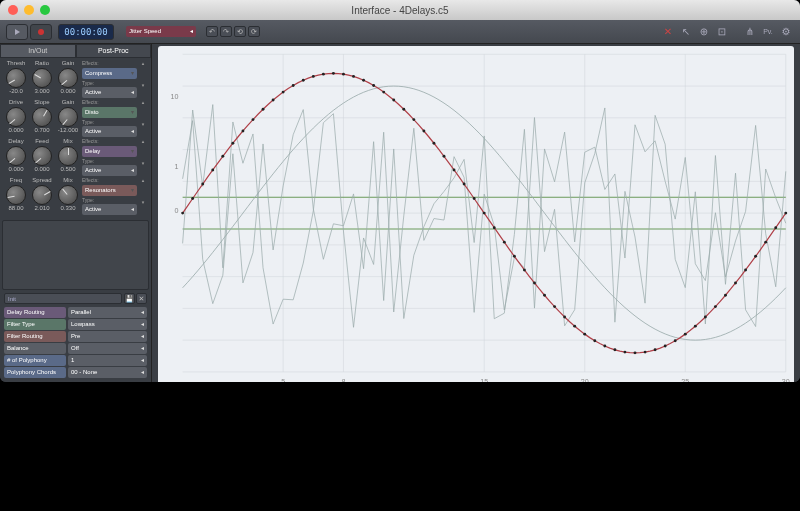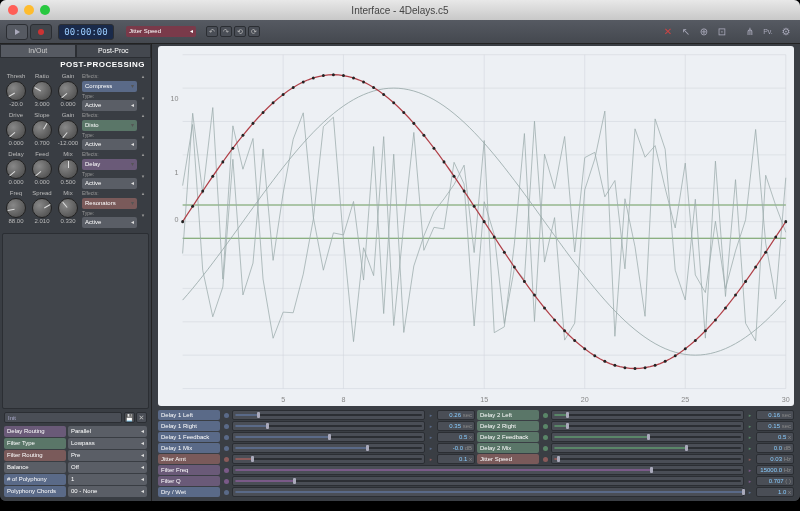--- a/index.html
+++ b/index.html
@@ -1,17 +1,17 @@
 <!DOCTYPE html>
 <html><head>
 <meta charset="utf-8">
 <style>
   * { box-sizing: border-box; margin: 0; padding: 0; font-family: Arial, Helvetica, sans-serif; }
   body { background: #000; width: 800px; height: 511px; overflow: hidden; }
-  .window { width: 800px; height: 501px; background: #3a3e44; border-radius: 6px; overflow: hidden; display: flex; flex-direction: column; }
+  .window { width: 800px; height: 382px; background: #3a3e44; border-radius: 6px; overflow: hidden; display: flex; flex-direction: column; }
   .titlebar { height: 20px; background: linear-gradient(#e8e8e8,#c8c8c8); display: flex; align-items: center; padding: 0 8px; position: relative; }
   .traffic { display: flex; gap: 6px; }
   .tl { width: 10px; height: 10px; border-radius: 50%; }
   .tl.red { background: #ff5f57; }
   .tl.yel { background: #febc2e; }
   .tl.grn { background: #28c840; }
   .title { position: absolute; left: 0; right: 0; text-align: center; font-size: 10px; color: #444; }
   .toolbar { height: 24px; background: linear-gradient(#565a62,#44484f); display: flex; align-items: center; padding: 0 6px; gap: 6px; border-bottom: 1px solid #222; }
   .btn-grp { display: flex; gap: 2px; }
   .tbtn { width: 22px; height: 16px; background: #565a62; border: 1px solid #2b2e33; border-radius: 3px; }
@@ -118,21 +118,20 @@
       <div class="ticon">⚙</div>
     </div>
   </div>
 
   <div class="content">
     <div class="sidebar">
       <div class="tabs">
         <div class="tab">In/Out</div>
         <div class="tab active">Post-Proc</div>
       </div>
-      <div class="section-hdr">POST-PROCESSING</div>
 
       <div class="fx-grid" id="fx-grid">
           <div class="fx-row">
             <div class="knob-col">
               <div class="klabel">Thresh</div>
             </div>
             <div class="knob-col">
               <div class="klabel">Ratio</div>
             </div>
             <div class="knob-col">

